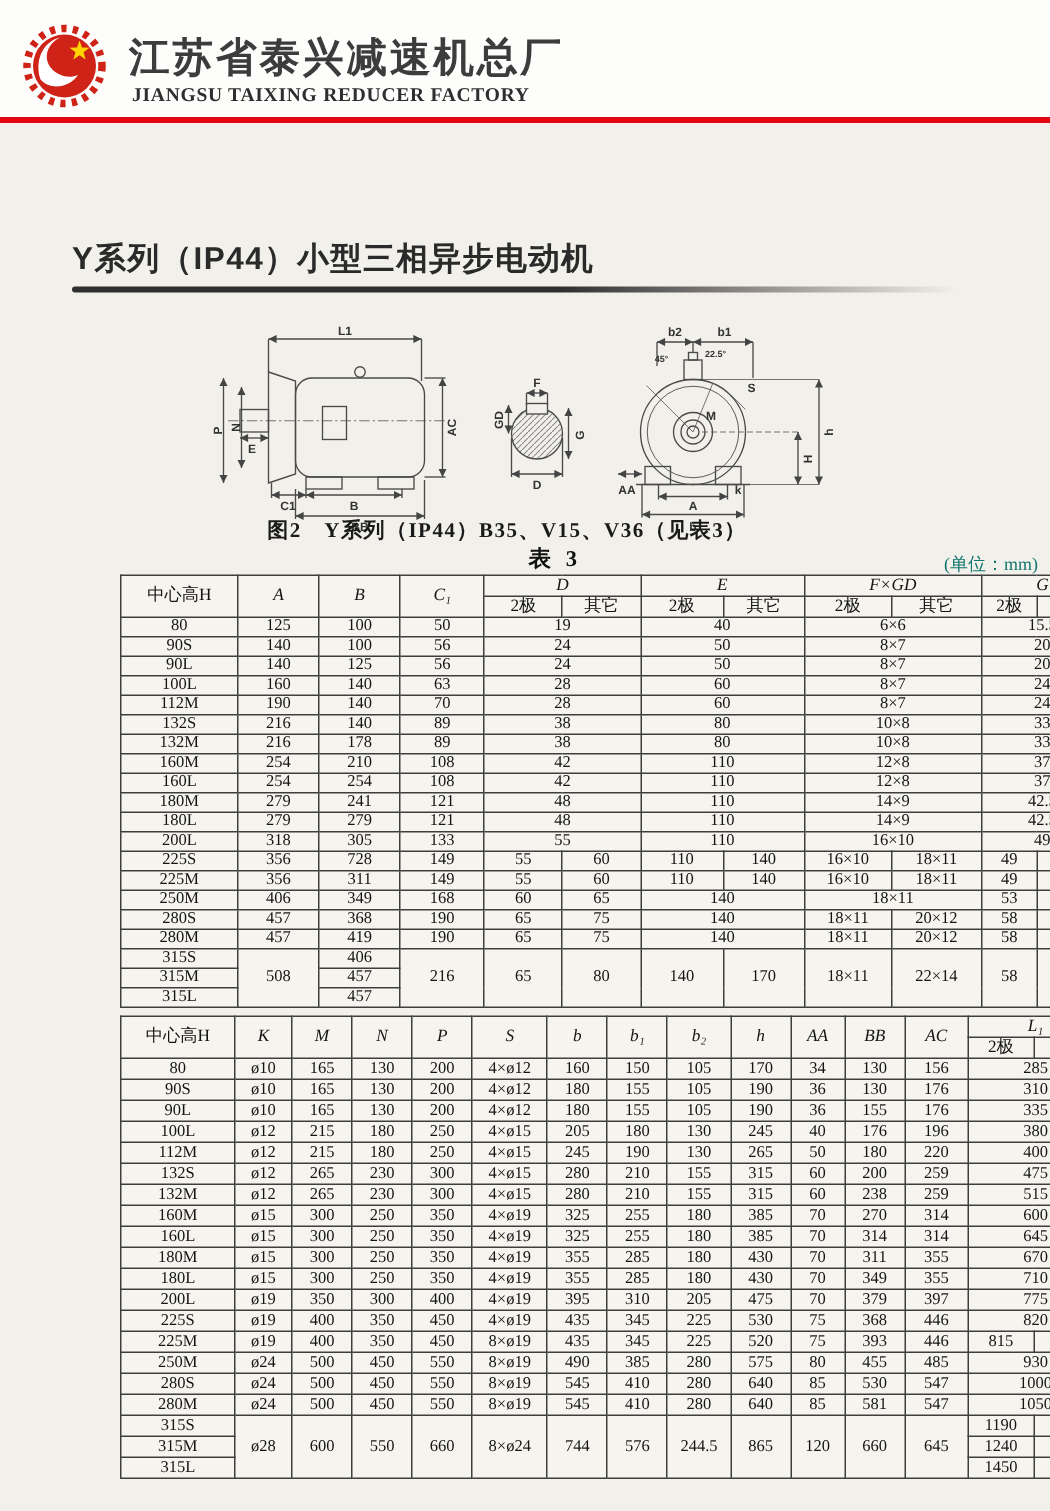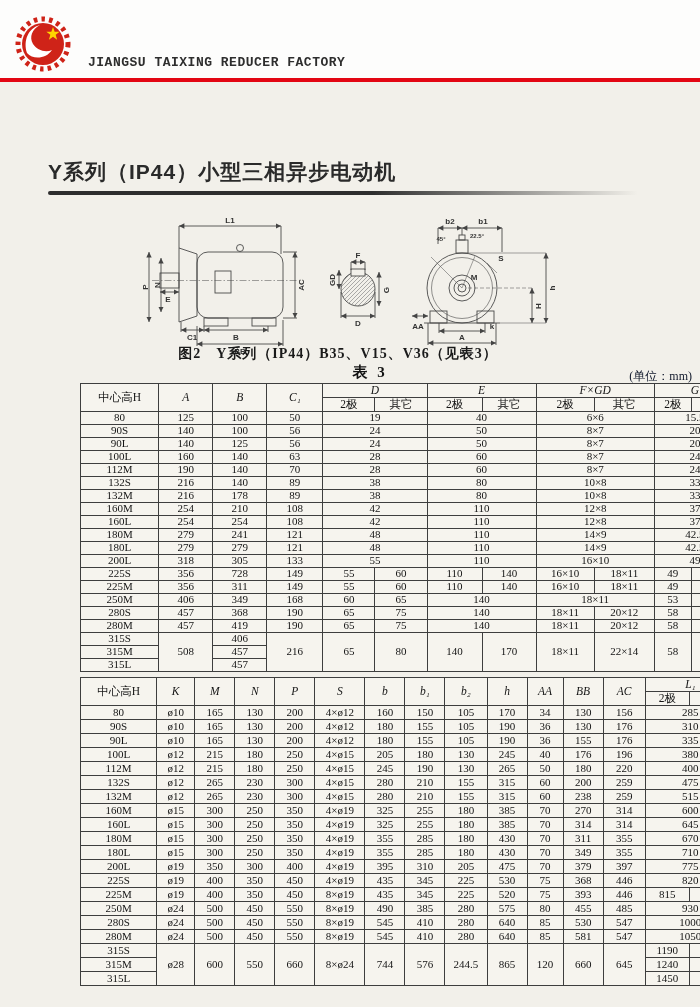--- a/index.html
+++ b/index.html
@@ -10,41 +10,41 @@
     color:#1b1b1b;
   }
   .header{position:absolute;top:0;left:0;width:700px;height:78px;background:#fdfdfc;}
   .logo{position:absolute;left:12px;top:11px;width:64px;height:64px;}
   .company-cn{
     position:absolute;left:86px;top:20px;font-size:27px;font-weight:bold;color:#3c3c3c;
     font-family:"Liberation Sans","DejaVu Sans",sans-serif;letter-spacing:2px;white-space:nowrap;
   }
   .company-en{
     position:absolute;left:88px;top:55px;font-size:13px;font-weight:bold;color:#2e2e2e;
-    font-family:Liberation Mono, monospace;letter-spacing:.5px;white-space:nowrap;
+    font-family:Liberation Serif, serif;letter-spacing:.5px;white-space:nowrap;
   }
   .red-line{position:absolute;top:78px;left:0;width:700px;height:4px;background:#e30613;}
   .page-title{
     position:absolute;top:158px;left:48px;font-size:21px;font-weight:bold;color:#2a2a2a;
     font-family:"Liberation Sans","DejaVu Sans",sans-serif;letter-spacing:1px;white-space:nowrap;
   }
   .title-underline{
     position:absolute;top:191px;left:48px;width:590px;height:4px;border-radius:2px;
     background:linear-gradient(to right,#2e2e2e 0%,#2e2e2e 55%,rgba(46,46,46,0) 100%);
   }
   .figure-svg{position:absolute;top:212px;left:0;}
   .figure-caption{
     position:absolute;top:345px;left:0;width:676px;text-align:center;
     font-size:14px;font-weight:bold;color:#1a1a1a;letter-spacing:1px;
   }
   .table3-title{
     position:absolute;top:363px;left:0;width:700px;text-align:center;
     font-size:15px;font-weight:bold;letter-spacing:3px;color:#111;margin-left:20px;
   }
-  .unit-label{position:absolute;top:368px;right:8px;font-size:12px;color:#0f172a;}
+  .unit-label{position:absolute;top:368px;right:8px;font-size:12px;color:#0f766e;}
   .tables{position:absolute;top:383px;left:36px;width:656px;margin-left:44px;}
   table{border-collapse:collapse;table-layout:fixed;width:656px;background:#f6f4ee;}
   td,th{
     border:1px solid #3e3e3e;text-align:center;vertical-align:middle;
     padding:0;overflow:hidden;white-space:nowrap;color:#141414;font-weight:normal;
   }
   .t1 td{height:12px;font-size:11px;line-height:1.05;}
   .t1 th{height:13px;font-size:11.5px;line-height:1.05;}
   .t2{margin-top:5px;}
   .t2 td{height:13px;font-size:11px;line-height:1.05;}
@@ -56,20 +56,21 @@
 </head>
 <body>
 
 <div class="header">
   <svg class="logo" viewBox="0 0 64 64">
     <circle cx="31" cy="33" r="21" fill="#cf2318"></circle>
     <circle cx="31" cy="33" r="25" fill="none" stroke="#cf2318" stroke-width="5" stroke-dasharray="3.5 4.2"></circle>
     <path d="M15 42 C21 49 34 48 40 39 C33 42 25 39 21 33 C17 26 20 18 28 14 C16 17 11 30 15 42 Z" fill="#fff"></path>
     <polygon fill="#ffd400" points="41,16 42.65,20.73 47.66,20.84 43.66,23.87 45.11,28.66 41,25.8 36.89,28.66 38.34,23.87 34.34,20.84 39.35,20.73"></polygon>
   </svg>
+  <div class="company-cn">江苏省泰兴减速机总厂</div>
   <div class="company-en">JIANGSU TAIXING REDUCER FACTORY</div>
 </div>
 <div class="red-line"></div>
 
 <div class="page-title">Y系列（IP44）小型三相异步电动机</div>
 <div class="title-underline"></div>
 
 <svg class="figure-svg" width="700" height="148" viewBox="0 0 700 148">
   <defs>
     <pattern id="hatch" patternUnits="userSpaceOnUse" width="4" height="4">

